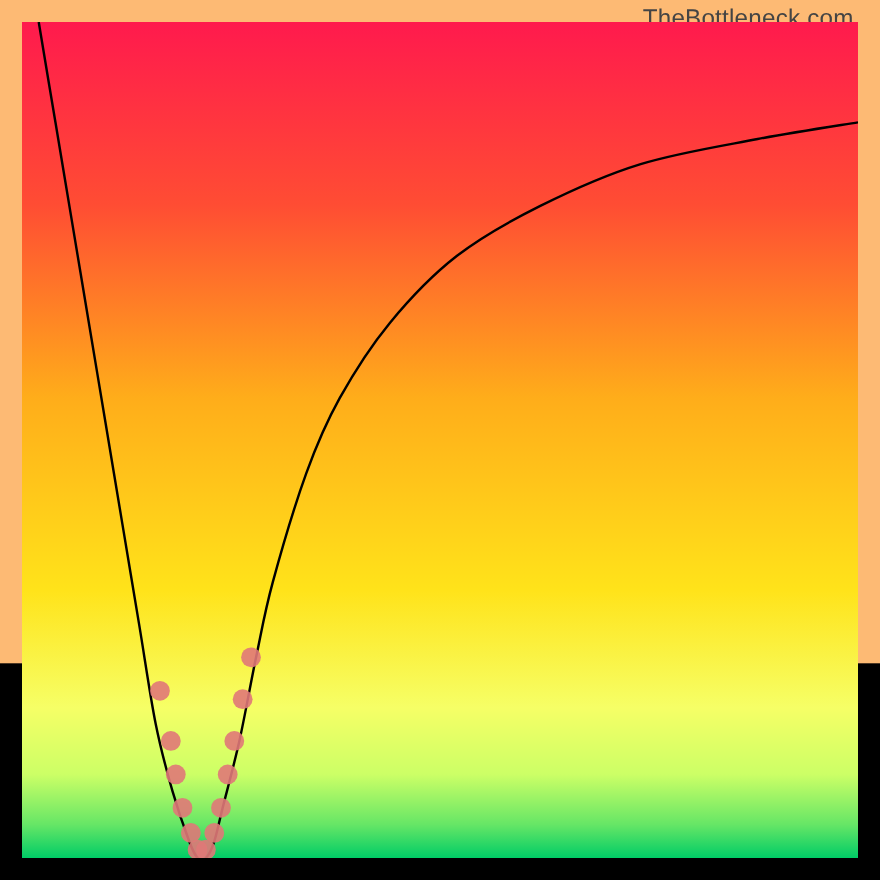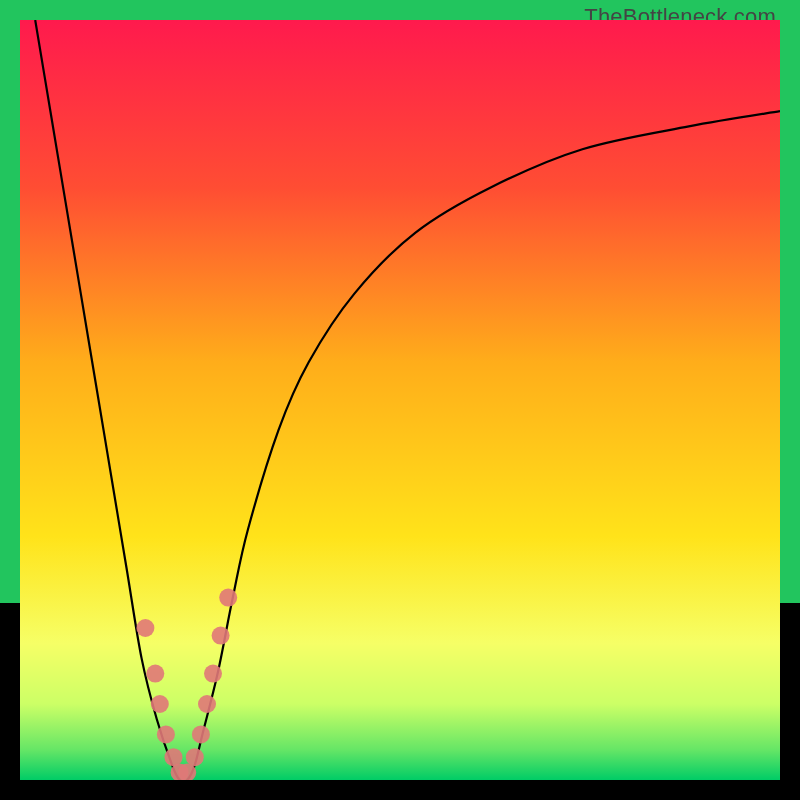--- a/index.html
+++ b/index.html
@@ -9,21 +9,21 @@
     height: 800px;
     overflow: hidden;
     background: #000;
     font-family: Arial, Helvetica, sans-serif;
   }
   .frame {
     position: absolute;
     top: 0; left: 0;
     width: 800px;
     height: 603px;
-    background: #22c55e;
+    background: #fdba74;
   }
   .plot {
     position: absolute;
     top: 20px;
     left: 20px;
     width: 760px;
     height: 760px;
     overflow: hidden;
   }
   .watermark {

